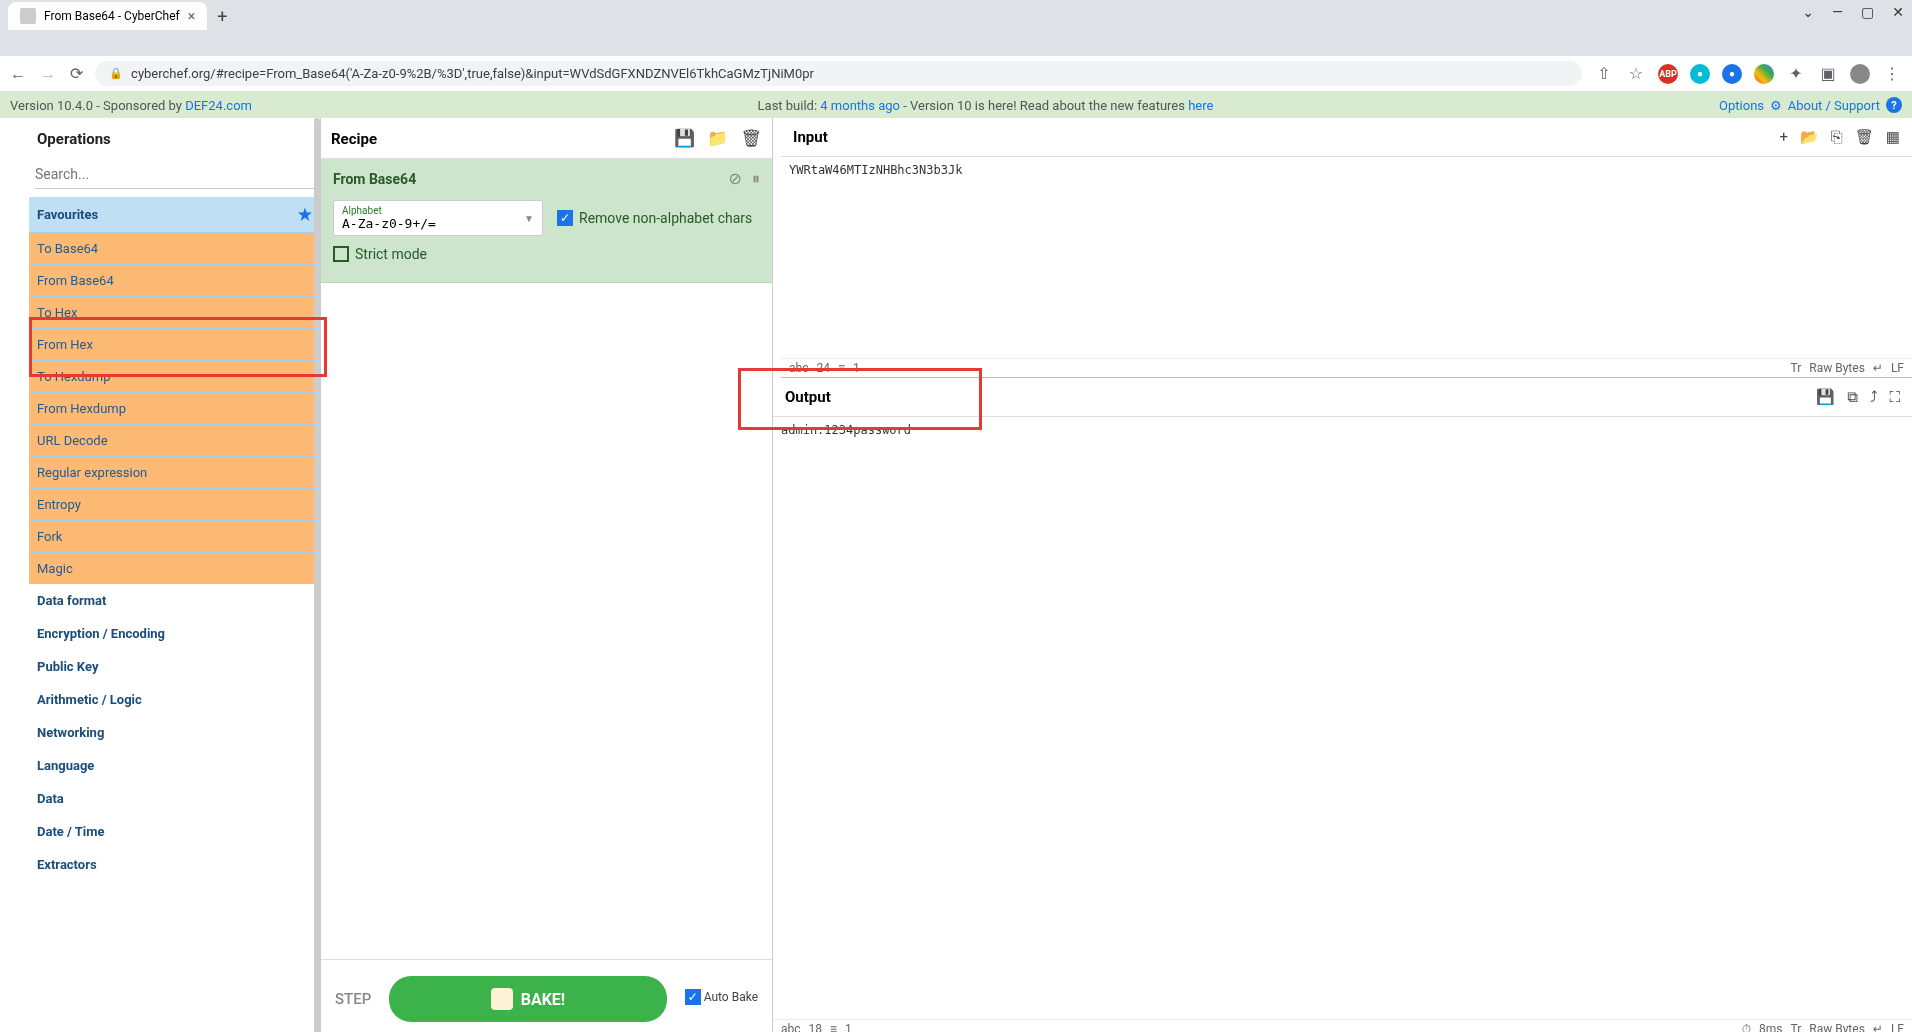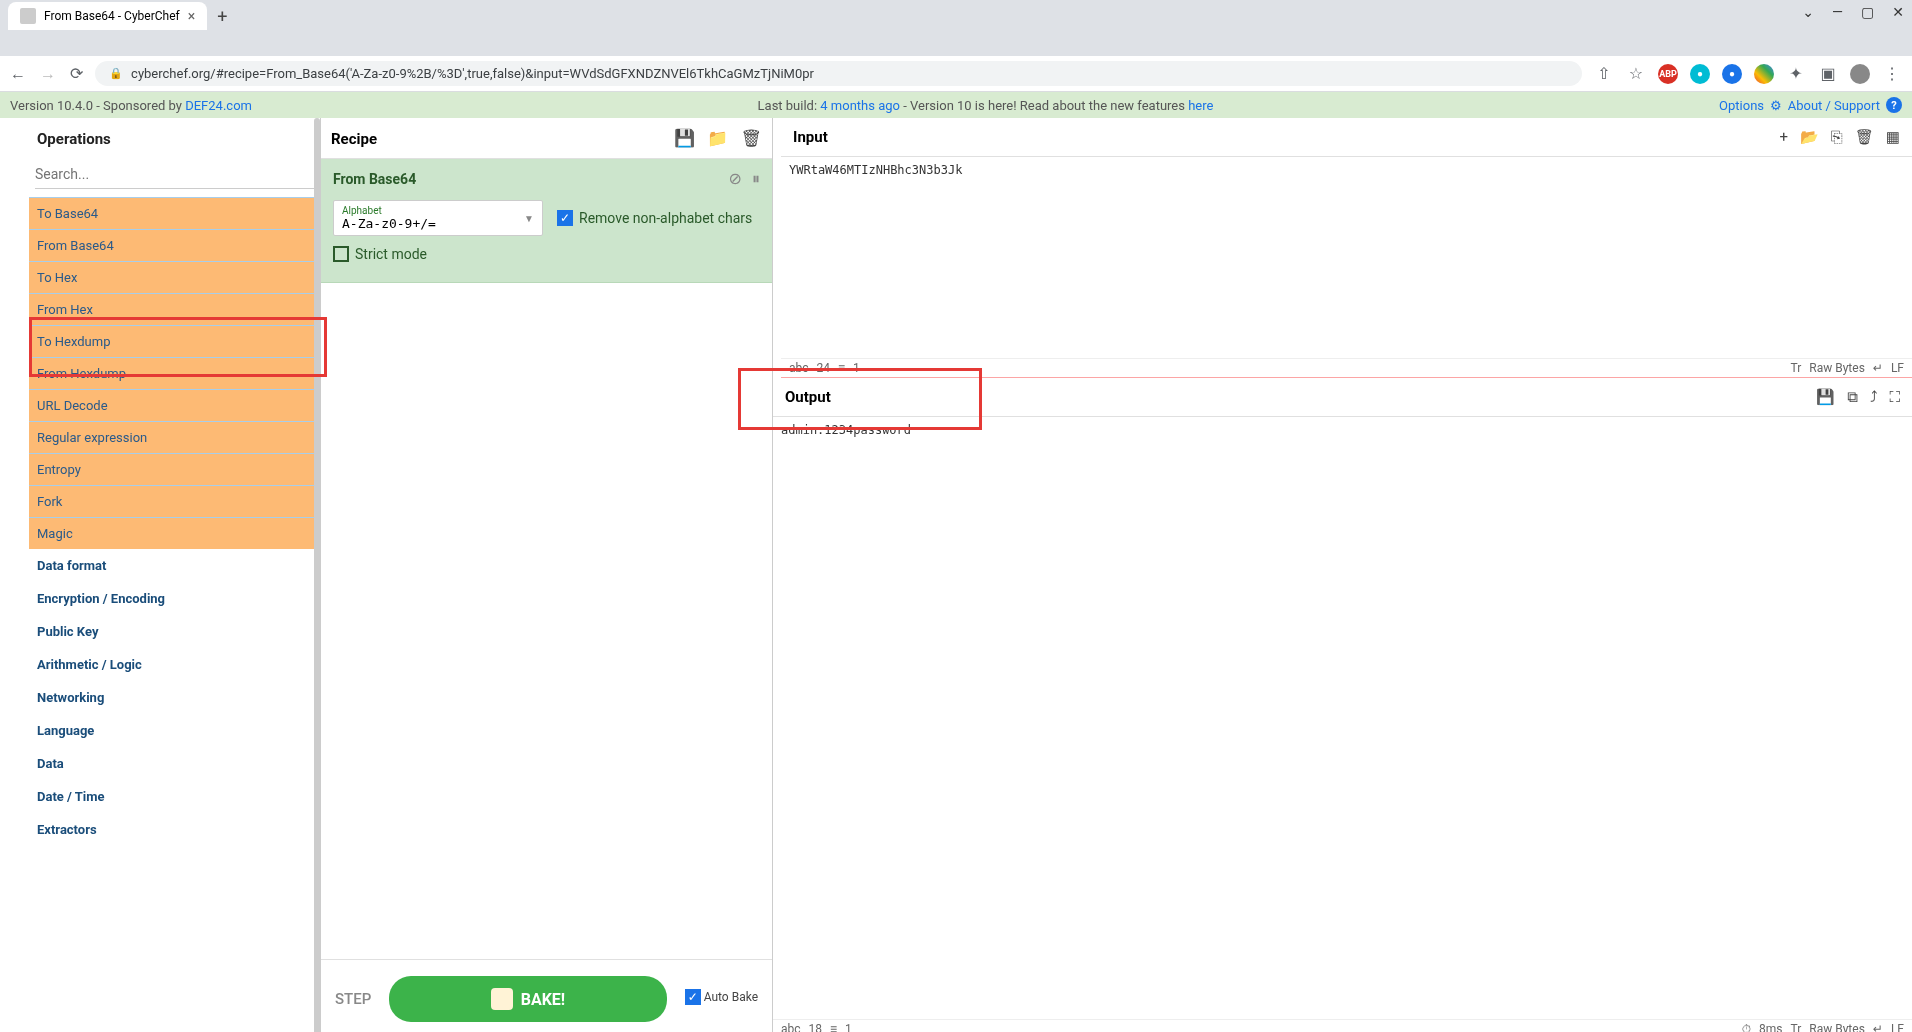--- a/index.html
+++ b/index.html
@@ -157,20 +157,24 @@
     <span class="help-icon">?</span>
   </div>
 </div>
 
 <div class="main">
 
   <div class="operations">
     <div class="panel-header">Operations</div>
     <div class="search-box">
       <input type="text" placeholder="Search..." style="">
+    </div>
+    <div class="fav-header">
+      <span>Favourites</span>
+      <span class="star-icon">★</span>
     </div>
     <div class="op-item">To Base64</div>
     <div class="op-item">From Base64</div>
     <div class="op-item">To Hex</div>
     <div class="op-item">From Hex</div>
     <div class="op-item">To Hexdump</div>
     <div class="op-item">From Hexdump</div>
     <div class="op-item">URL Decode</div>
     <div class="op-item">Regular expression</div>
     <div class="op-item">Entropy</div>

